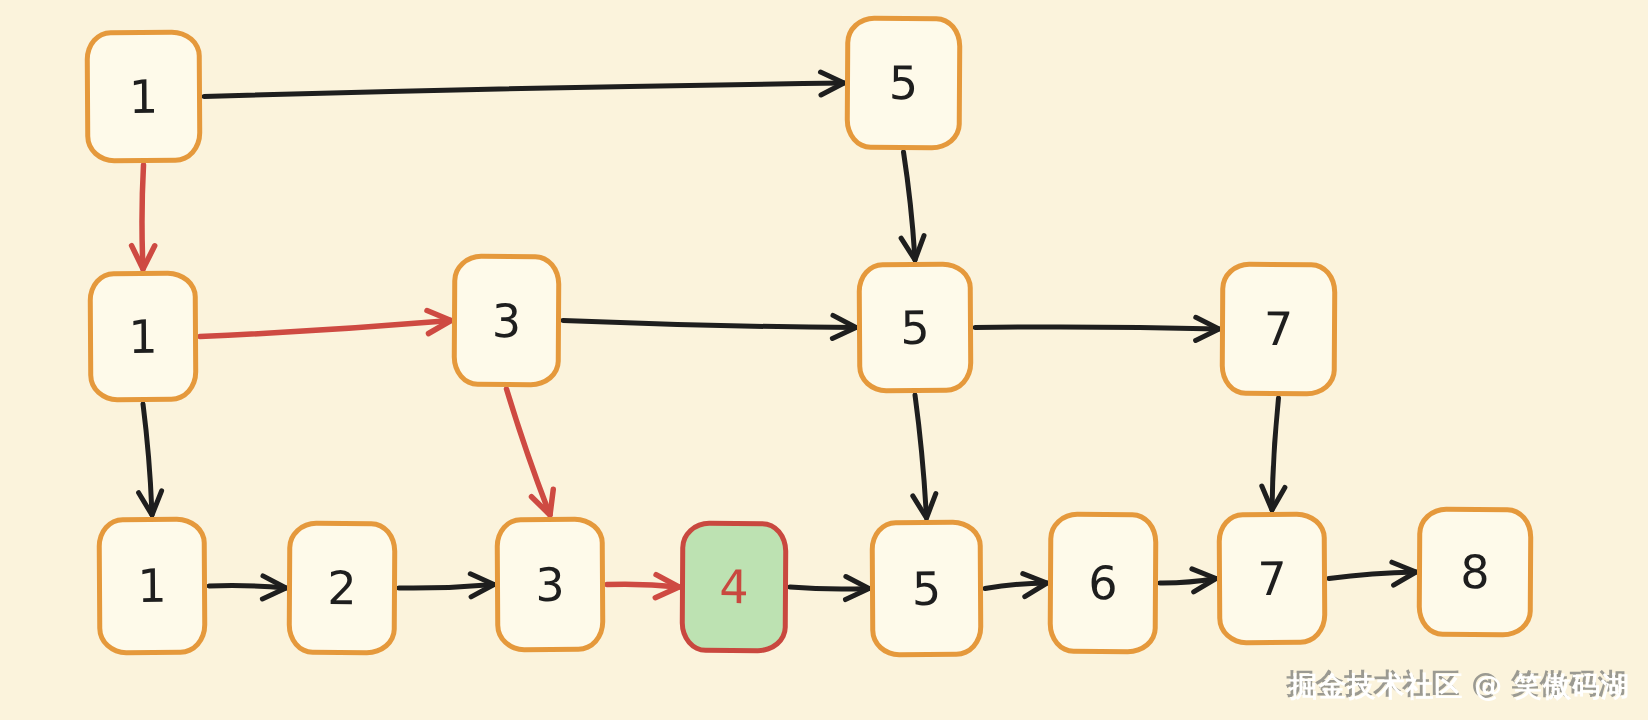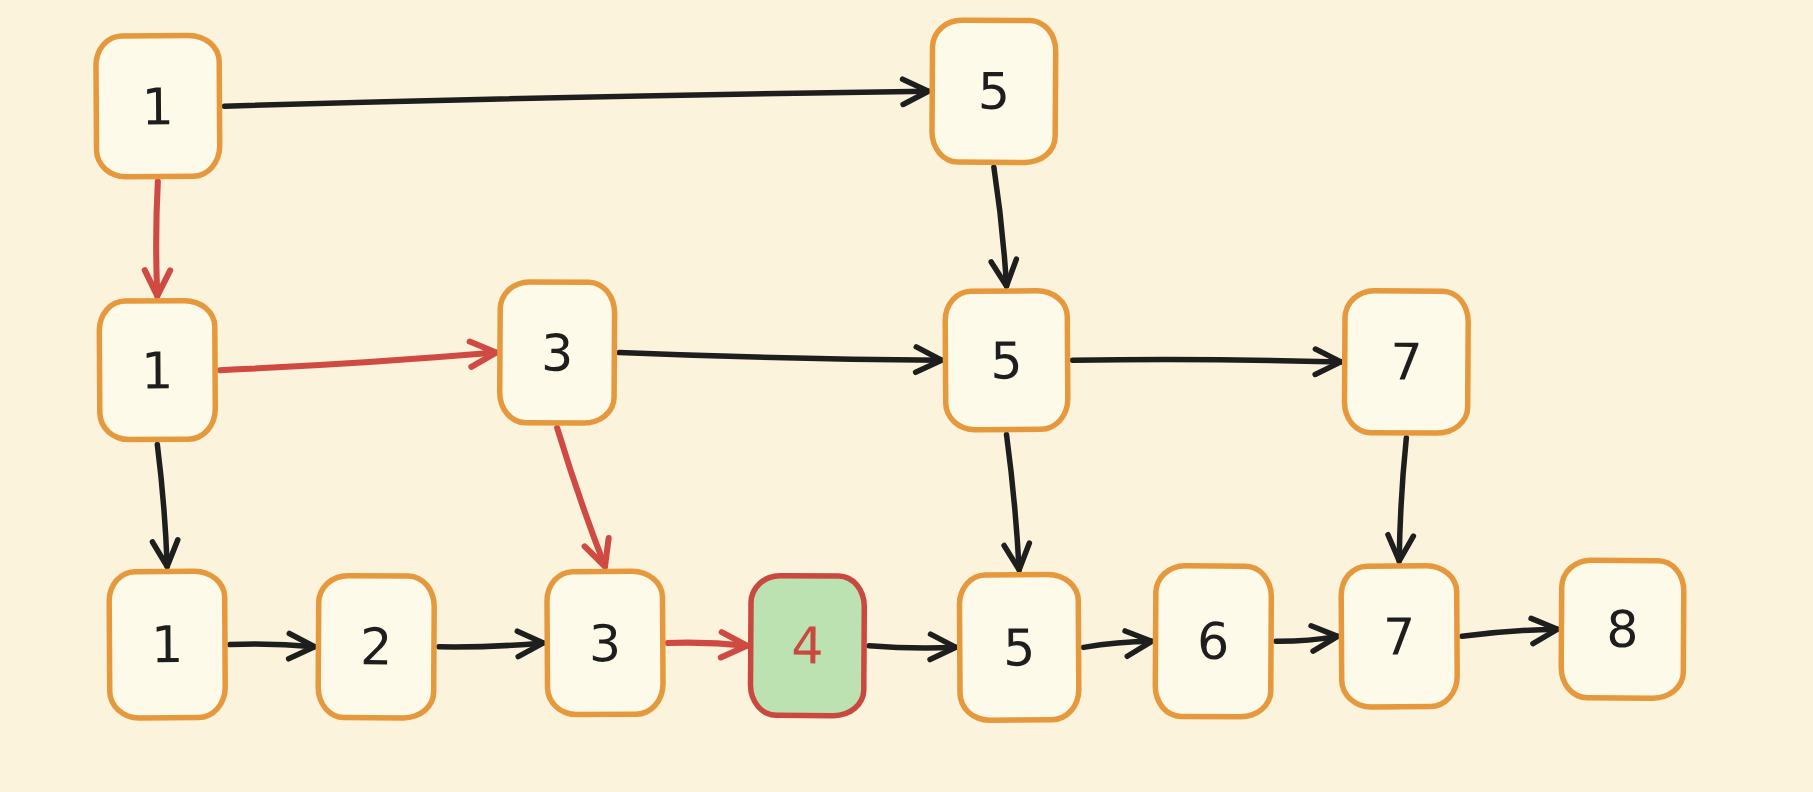--- a/index.html
+++ b/index.html
@@ -169,13 +169,14 @@
       <div class="node" style="left: 1048px; top: 512px; width: 110px; height: 142px;">
         <span class="node-label">6</span>
       </div>
       <div class="node" style="left: 1217px; top: 512px; width: 110px; height: 133px;">
         <span class="node-label">7</span>
       </div>
       <div class="node" style="left: 1417px; top: 507px; width: 116px; height: 130px;">
         <span class="node-label">8</span>
       </div>
     </div>
+  <div class="watermark">掘金技术社区 @ 笑傲码湖</div>
 </div>
 
 </body></html>

